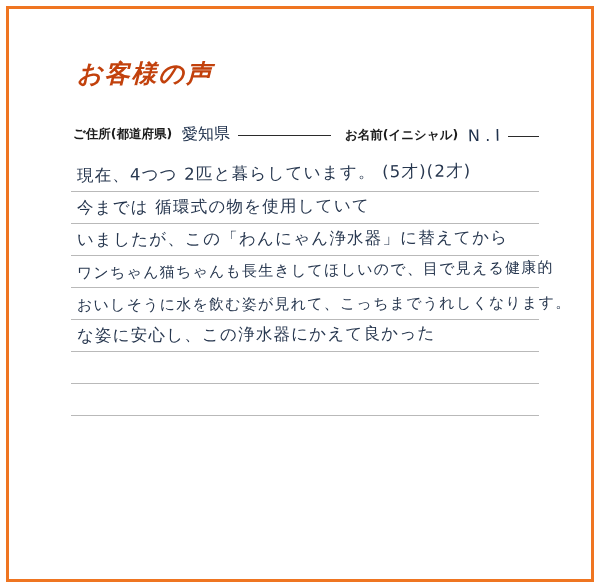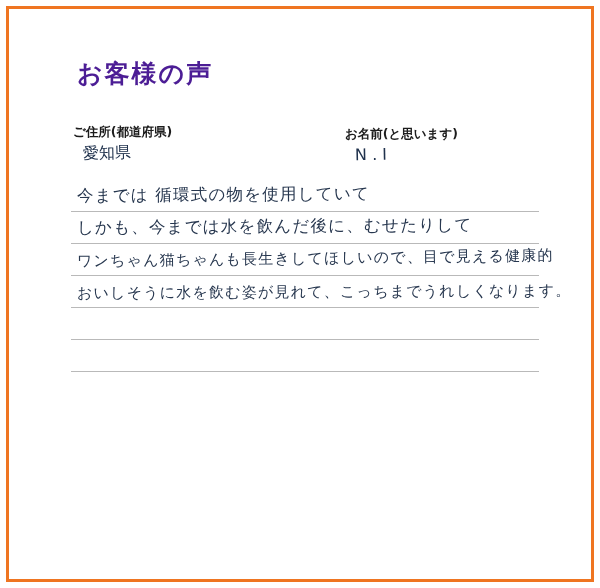--- a/index.html
+++ b/index.html
@@ -35,34 +35,34 @@
     bottom: 0;
     padding: 48px 52px 20px 52px;
     box-sizing: border-box;
   }
   
   .title {
     font-family: "DejaVu Sans", sans-serif;
     font-weight: bold;
     font-size: 25px;
     letter-spacing: 2px;
-    color: #4c1d95;
+    color: #c2410c;
     margin: 0 0 34px 16px;
+    font-style: italic;
   }
   
   .field-row {
     display: flex;
     align-items: flex-end;
     margin: 0 0 6px 12px;
     position: relative;
   }
   .field {
     display: flex;
-    align-items: flex-start;
-    flex-direction: column;
+    align-items: center;
   }
   .field-label {
     font-family: "DejaVu Sans", sans-serif;
     font-weight: bold;
     font-size: 12.5px;
     color: #1c1c1c;
     white-space: nowrap;
     padding-bottom: 2px;
   }
   .field-value {
@@ -116,38 +116,44 @@
 
       <h1 class="title">お客様の声</h1>
 
       <div class="field-row">
         <div class="field field-addr">
           <span class="field-label">ご住所(都道府県)</span>
           <span class="field-value">愛知県</span>
           <span class="field-rule"></span>
         </div>
         <div class="field field-name">
-          <span class="field-label">お名前(と思います)</span>
+          <span class="field-label">お名前(イニシャル)</span>
           <span class="field-value">N . I</span>
           <span class="field-rule"></span>
         </div>
       </div>
 
       <div class="body-lines">
+        <div class="hline l1">
+            <span class="ink">現在、4つつ 2匹と暮らしています。 (5才)(2才)</span>
+          </div>
         <div class="hline l2">
             <span class="ink">今までは 循環式の物を使用していて</span>
           </div>
-        <div class="hline l2">
-            <span class="ink">しかも、今までは水を飲んだ後に、むせたりして</span>
+        <div class="hline l4">
+            <span class="ink">いましたが、この「わんにゃん浄水器」に替えてから</span>
           </div>
         <div class="hline l1">
             <span class="ink" style="font-size:15px;">ワンちゃん猫ちゃんも長生きしてほしいので、目で見える健康的</span>
           </div>
         <div class="hline l4">
             <span class="ink" style="font-size:15px;">おいしそうに水を飲む姿が見れて、こっちまでうれしくなります。</span>
+          </div>
+        <div class="hline l2">
+            <span class="ink">な姿に安心し、この浄水器にかえて良かった</span>
           </div>
         <div class="hline blank"></div>
         <div class="hline blank"></div>
       </div>
 
     </div>
   </div>
 </div>
 
 </body></html>

